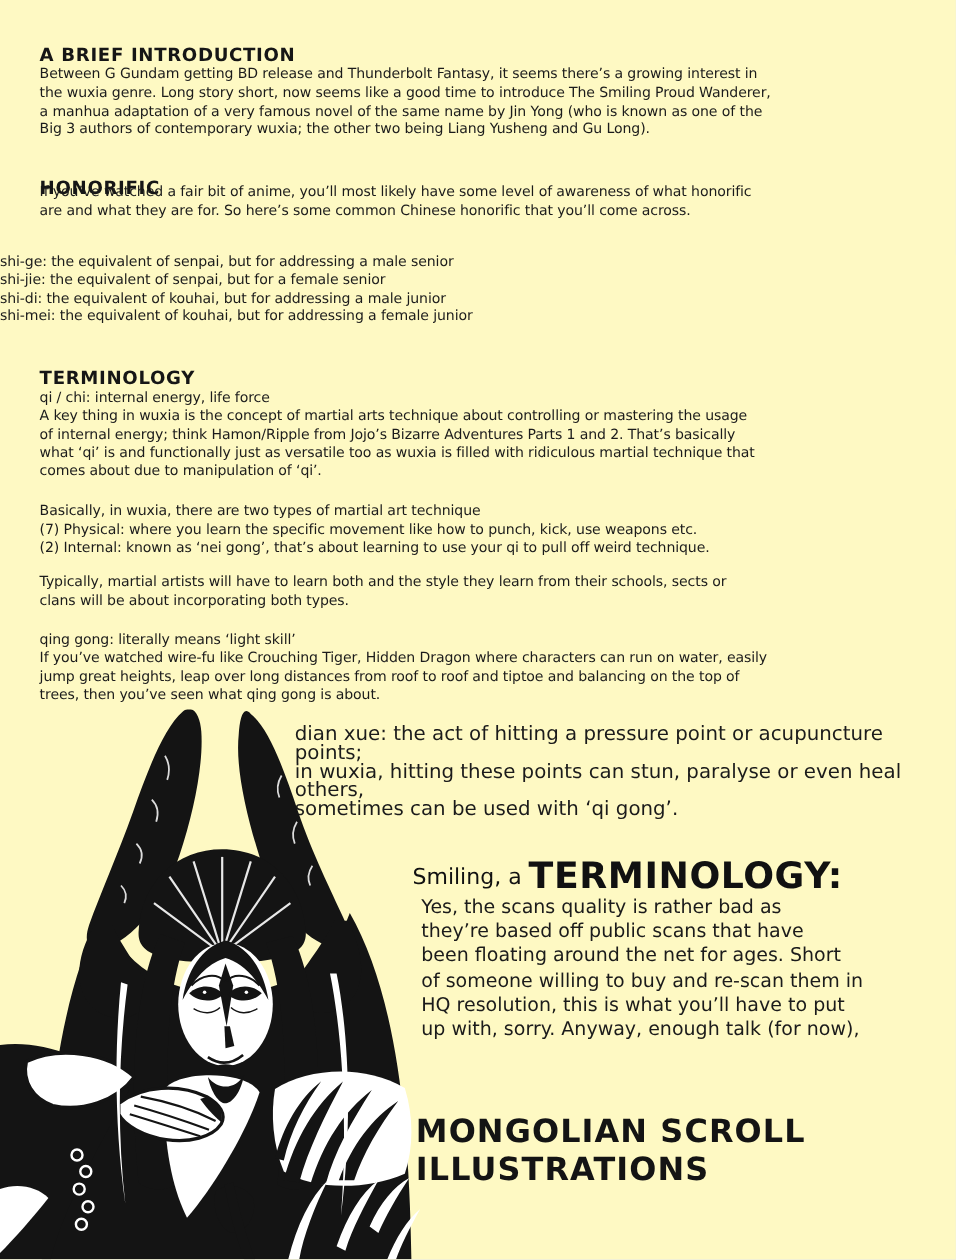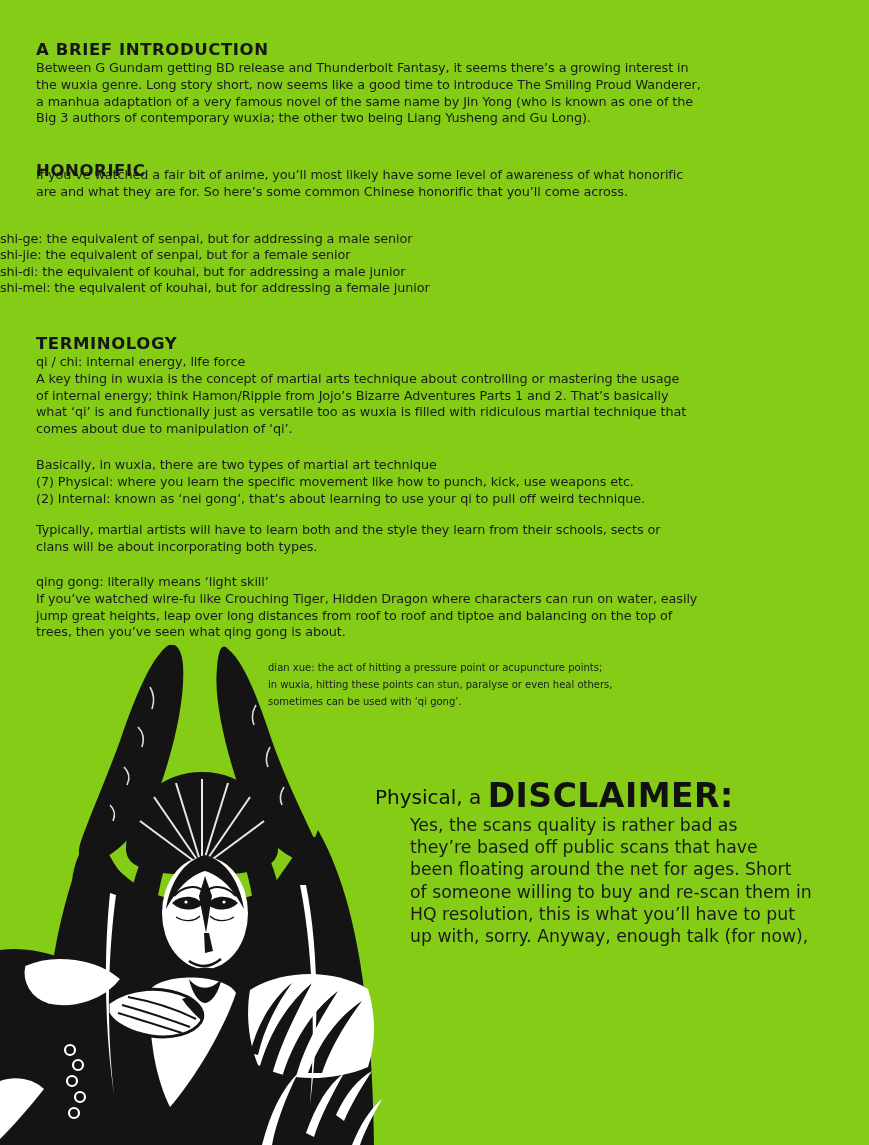--- a/index.html
+++ b/index.html
@@ -1,28 +1,28 @@
 <!DOCTYPE html>
 <html><head>
 <meta charset="utf-8">
 <style>
   html,body{margin:0;padding:0;background:#e8e8e8;}
   #page{
     position:relative;width:869px;height:1145px;margin:0 auto;
-    background:#84cc16;overflow:hidden;
+    background:#fef9c3;overflow:hidden;
     font-family:"DejaVu Sans",sans-serif;color:#1b1b1b;
   }
   .abs{position:absolute;white-space:pre-line;}
   .h{font-weight:700;font-size:16.5px;letter-spacing:.6px;color:#161616;}
   .body-sm{font-size:12.8px;line-height:16.8px;letter-spacing:-0.1px;}
   .centered{text-align:left;}
-  .dian{font-size:10px;line-height:17px;}
+  .dian{font-size:18px;line-height:17px;}
   .disc-title{font-size:20px;color:#111;}
   .disc-big{font-size:33px;font-weight:700;letter-spacing:.5px;vertical-align:-3px;}
-  .disc-body{font-size:17.3px;line-height:22.2px;margin-left:27px;}
+  .disc-body{font-size:17.3px;line-height:22.2px;}
   .credits-title{font-size:29px;font-weight:700;line-height:35px;letter-spacing:1px;color:#141414;}
   .credits-url{font-size:22px;line-height:29px;font-weight:600;color:#141414;}
   svg .ink{fill:#141414;}
 </style>
 </head>
 <body>
 
 <div id="page">
 
   <div class="abs h" style="left:36px;top:40px;">A BRIEF INTRODUCTION</div>
@@ -51,28 +51,30 @@
   <div class="abs body-sm" style="left:36px;top:522px;width:820px;">Typically, martial artists will have to learn both and the style they learn from their schools, sects or
 clans will be about incorporating both types.</div>
   <div class="abs body-sm" style="left:36px;top:574px;width:820px;">qing gong: literally means ‘light skill’
 If you’ve watched wire-fu like Crouching Tiger, Hidden Dragon where characters can run on water, easily
 jump great heights, leap over long distances from roof to roof and tiptoe and balancing on the top of
 trees, then you’ve seen what qing gong is about.</div>
   <div class="abs dian" style="left:268px;top:659px;width:560px;">dian xue: the act of hitting a pressure point or acupuncture points;
 in wuxia, hitting these points can stun, paralyse or even heal others,
 sometimes can be used with ‘qi gong’.</div>
 
-  <div class="abs disc-title centered" style="left:375px;top:776px;width:460px;white-space:normal;"><span>Physical, a </span><span class="disc-big">DISCLAIMER:</span></div>
+  <div class="abs disc-title centered" style="left:375px;top:776px;width:460px;white-space:normal;"><span>Smiling, a </span><span class="disc-big">TERMINOLOGY:</span></div>
   <div class="abs disc-body" style="left:383px;top:814px;width:460px;">Yes, the scans quality is rather bad as
 they’re based off public scans that have
 been floating around the net for ages. Short
 of someone willing to buy and re-scan them in
 HQ resolution, this is what you’ll have to put
 up with, sorry. Anyway, enough talk (for now),</div>
 
+  <div class="abs credits-title centered" style="left:378px;top:1011px;width:466px;">MONGOLIAN SCROLL
+ILLUSTRATIONS</div>
 
   <svg class="abs" style="left:0;top:645px;white-space:normal;" width="450" height="500" viewBox="0 0 450 500" role="img">
 
     <g>
       <path class="ink" d="M92,185 C55,262 42,360 38,500 L374,500 C372,355 356,252 318,185 C300,235 256,258 204,258 C152,258 112,232 92,185 Z"></path>
     </g>
 
     <g>
       <path class="ink" d="M166,2 C150,16 136,50 121,93 C107,132 91,168 81,196 C75,214 82,223 99,216 C127,203 150,171 163,133 C177,91 185,48 183,20 C182,5 175,-6 166,2 Z"></path>
       <path class="ink" d="M228,4 C244,17 257,51 271,93 C284,131 301,165 312,189 C321,207 316,221 298,215 C271,205 248,172 236,134 C223,93 214,51 217,23 C218,8 221,-4 228,4 Z"></path>

